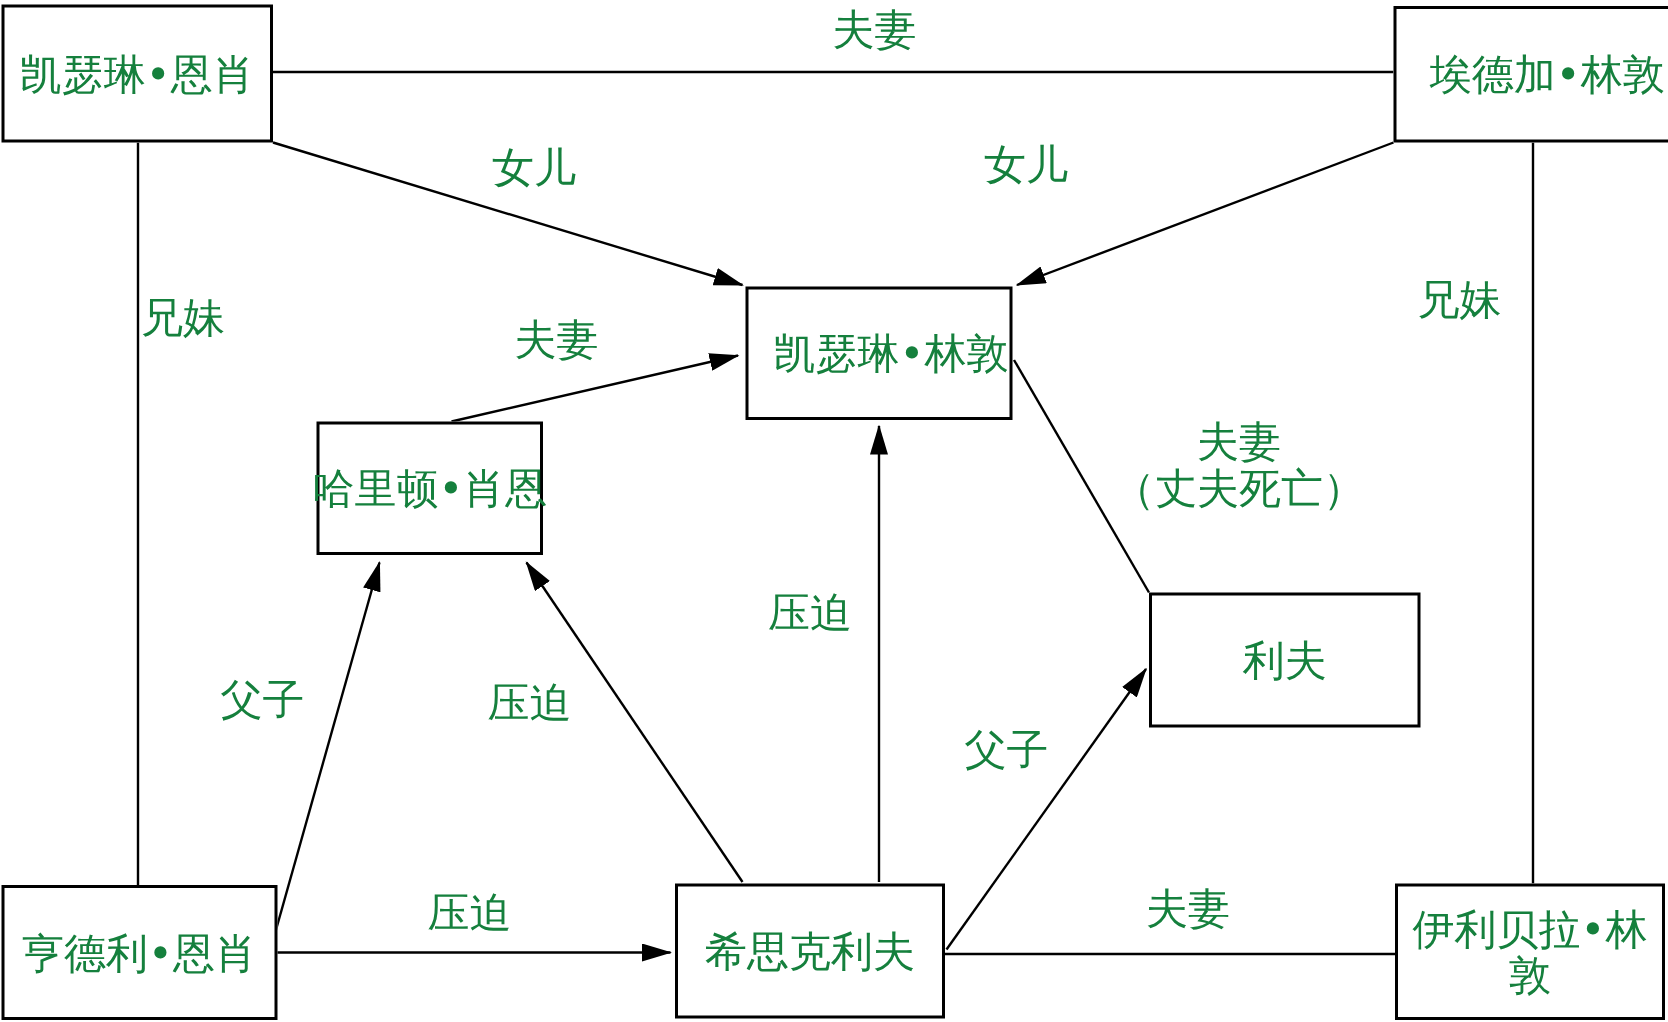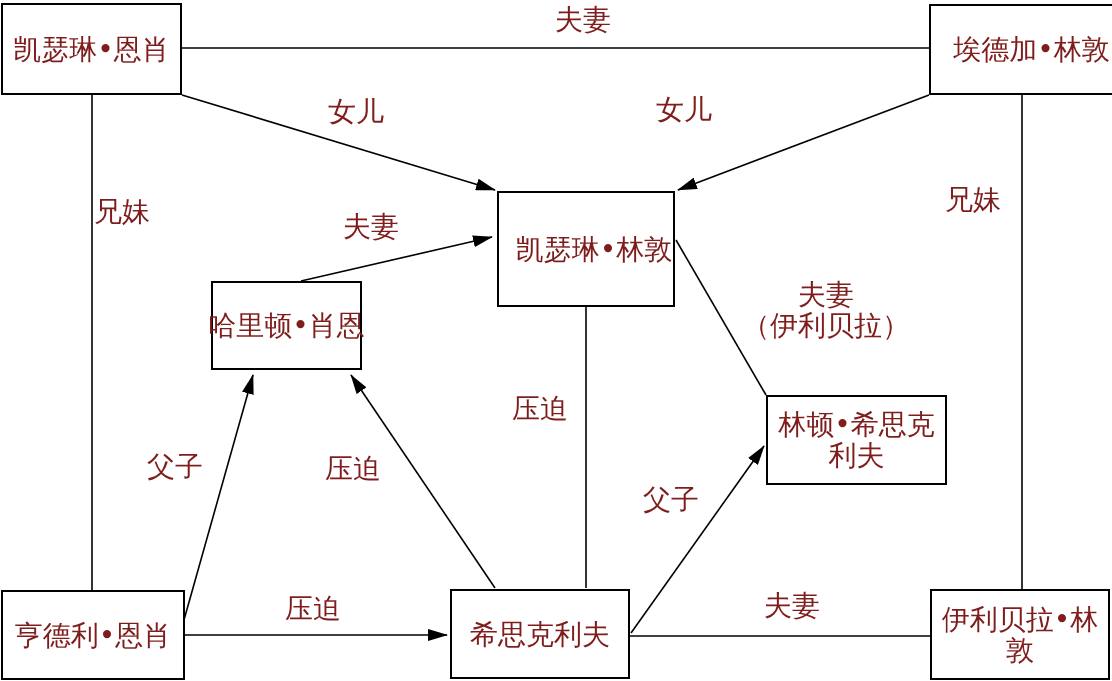--- a/index.html
+++ b/index.html
@@ -6,21 +6,21 @@
     margin: 0;
     padding: 0;
     background: #ffffff;
   }
   .canvas {
     position: relative;
     width: 1112px;
     height: 681px;
     background: #ffffff;
     font-family: "DejaVu Serif", serif;
-    color: #7f1d1d;
+    color: #15803d;
     overflow: hidden;
   }
   .edges-svg {
     position: absolute;
     left: 0;
     top: 0;
     width: 1112px;
     height: 681px;
   }
   .node {
@@ -76,30 +76,29 @@
   </svg>
 
   <div class="node" style="left:1px; top:3px; width:181px; height:92px;">
     <span>凯瑟琳•恩肖</span>
   </div>
 
   <div class="node" style="left:929px; top:4px; width:205px; height:91px;">
     <span>埃德加•林敦</span>
   </div>
 
-  <div class="node" style="left:497px; top:191px; width:178px; height:116px;padding-left:16px;">
+  <div class="node" style="left:497px; top:191px; width:178px; height:89px;padding-left:16px;">
     <span>凯瑟琳•林敦</span>
   </div>
 
   <div class="node" style="left:211px; top:281px; width:151px; height:89px;">
     <span>哈里顿•肖恩</span>
   </div>
 
   <div class="node" style="left:766px; top:395px; width:181px; height:90px;">
-    <span>林顿•希思克</span>
     <span>利夫</span>
   </div>
 
   <div class="node" style="left:1px; top:590px; width:184px; height:90px;">
     <span>亨德利•恩肖</span>
   </div>
 
   <div class="node" style="left:450px; top:589px; width:180px; height:90px;">
     <span>希思克利夫</span>
   </div>
@@ -116,21 +115,21 @@
   <div class="edge-label" style="left:656px; top:94px;">女儿</div>
 
   <div class="edge-label" style="left:94px; top:196px;">兄妹</div>
 
   <div class="edge-label" style="left:945px; top:184px;">兄妹</div>
 
   <div class="edge-label" style="left:343px; top:211px;">夫妻</div>
 
   <div class="edge-label centered" style="left:738px; top:279px; width:176px;">
     <div>夫妻</div>
-    <div>（伊利贝拉）</div>
+    <div>（丈夫死亡）</div>
   </div>
 
   <div class="edge-label" style="left:512px; top:393px;">压迫</div>
 
   <div class="edge-label" style="left:147px; top:451px;">父子</div>
 
   <div class="edge-label" style="left:325px; top:453px;">压迫</div>
 
   <div class="edge-label" style="left:285px; top:593px;">压迫</div>
 

